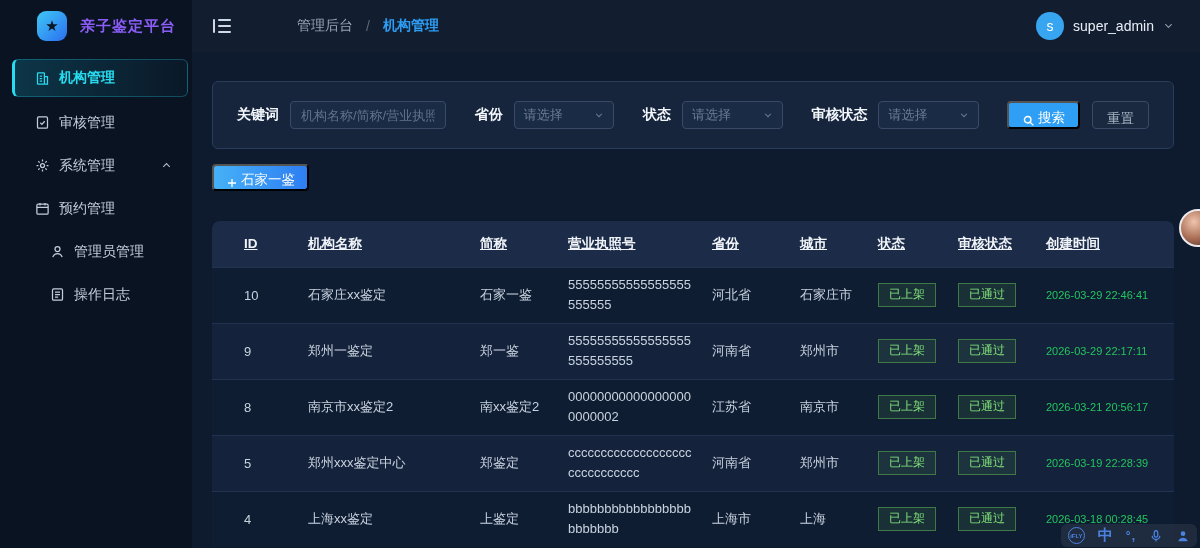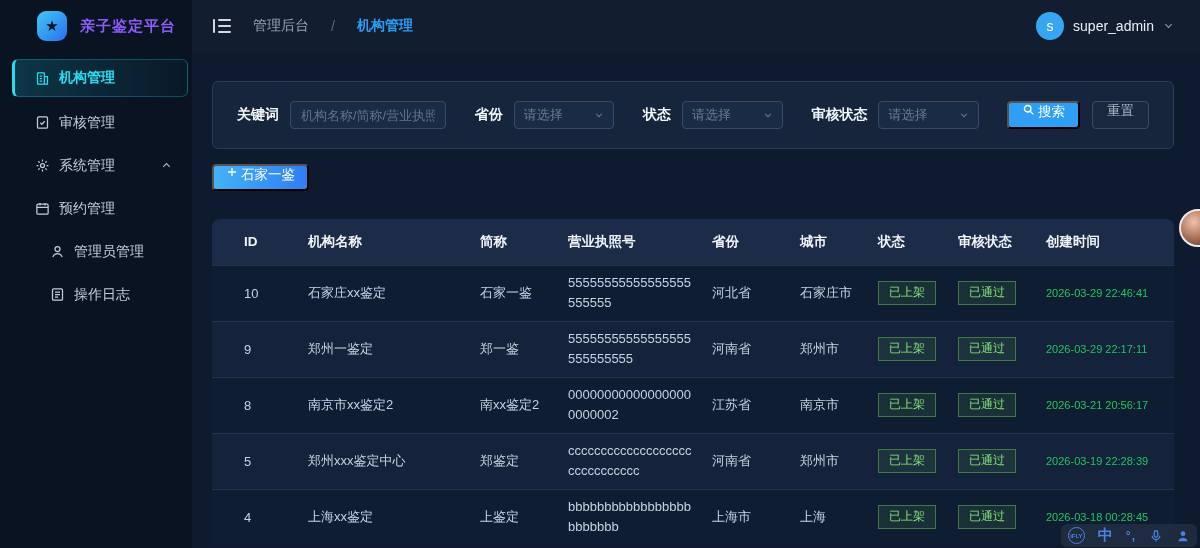--- a/index.html
+++ b/index.html
@@ -25,21 +25,21 @@
   .mi-chevron { margin-left:auto; margin-right:20px; color:#aeb9c8; }
 
   
   .main { flex:1; display:flex; flex-direction:column; min-width:0; }
   .topbar { height:52px; background:#121e30; display:flex; align-items:center;
             padding:0 26px 0 21px; box-shadow:0 1px 0 rgba(0,0,0,.35); }
   .hamburger { width:18px; height:14px; position:relative; cursor:pointer; margin-right:22px; }
   .hamburger i { position:absolute; left:5px; right:0; height:2px; background:#cfd8e4; border-radius:1px; }
   .hamburger i:nth-child(1){ top:0; } .hamburger i:nth-child(2){ top:6px; } .hamburger i:nth-child(3){ top:12px; }
   .hamburger b { position:absolute; left:0; top:0; bottom:0; width:2px; background:#cfd8e4; border-radius:1px; }
-  .breadcrumb { display:flex; align-items:center; gap:22px; font-size:14px; }
+  .breadcrumb { display:flex; align-items:center; gap:13px; font-size:14px;margin-left:44px; }
   .bc-root { color:#97a3b4; cursor:pointer; }
   .bc-sep { color:#5b6878; }
   .bc-current { color:#2d9cf2; font-weight:bold; }
   .topbar-spacer { flex:1; }
   .user-box { display:flex; align-items:center; gap:9px; cursor:pointer; }
   .avatar { width:28px; height:28px; border-radius:50%; background:#38a5f1; color:#fff;
             display:flex; align-items:center; justify-content:center; font-size:14px; }
   .user-name { color:#e8eef6; font-size:14px; }
   .user-caret { color:#8a97a8; }
 
@@ -49,32 +49,32 @@
                  padding:19px 24px; display:flex; align-items:center; }
   .f-label { color:#f2f6fb; font-weight:bold; font-size:14px; margin-right:11px; white-space:nowrap; }
   .f-input { width:156px; height:28px; background:#1a2b45; border:1px solid #3a4a66; border-radius:4px;
              color:#dfe6ef; padding:0 10px; font-size:13px; outline:none; font-family:inherit; }
   .f-input::placeholder { color:#62738c; }
   .f-sep { width:30px; }
   .f-select { width:104px; height:28px; background:#1a2b45; border:1px solid #3a4a66; border-radius:4px;
               color:#6b7c94; font-size:13px; display:flex; align-items:center; justify-content:space-between;
               padding:0 9px; cursor:pointer;gap:22px; }
   .f-select .car { color:#6b7c94; }
-  .btn { height:28px; border-radius:4px; display:inline-flex; align-items:flex-start; justify-content:center;
+  .btn { height:28px; border-radius:4px; display:inline-flex; align-items:flex-end; justify-content:center;
          font-size:13.5px; cursor:pointer; white-space:nowrap; }
   .btn-search { background:#2f9ff5; color:#fff; padding:0 13px; gap:3px; margin-left:28px; }
   .btn-reset { background:#1b2940; border:1px solid #3a4a66; color:#a8b4c4; padding:0 14px; margin-left:12px; }
   .btn-add { margin:15px 0 0 20px; background:linear-gradient(90deg,#45b1f7,#2e7ef2); color:#fff;
              padding:0 12px; gap:3px; height:27px; }
 
   
   .table-card { margin:28px 26px 0 20px; background:#101e33; border-radius:8px 8px 0 0; overflow:hidden; }
   table { width:100%; border-collapse:collapse; table-layout:fixed; }
   thead th { background:#1c2b47; color:#f0f4f9; font-weight:bold; text-align:left; height:46px;
-             padding:0 8px; font-size:13.5px; }
+             padding:0 8px; font-size:13.5px;text-decoration:underline; }
   thead th:first-child { padding-left:32px; }
   tbody td { color:#c9d3e0; height:56px; padding:6px 8px; font-size:13px; border-top:1px solid #22334f; }
   tbody td:first-child { padding-left:32px; }
   tbody tr:nth-child(odd) { background:#0f1d32; }
   tbody tr:nth-child(even) { background:#14223b; }
   td.license span { word-break:break-all; line-height:1.55; display:inline-block; }
   td.date { color:#22c55e; font-size:11px; white-space:nowrap; }
   .badge { display:inline-block; padding:3px 10px; border:1px solid #3f7a46; background:rgba(95,190,90,.12);
            color:#82e27a; border-radius:0; font-size:12px; line-height:1.3; }
 

